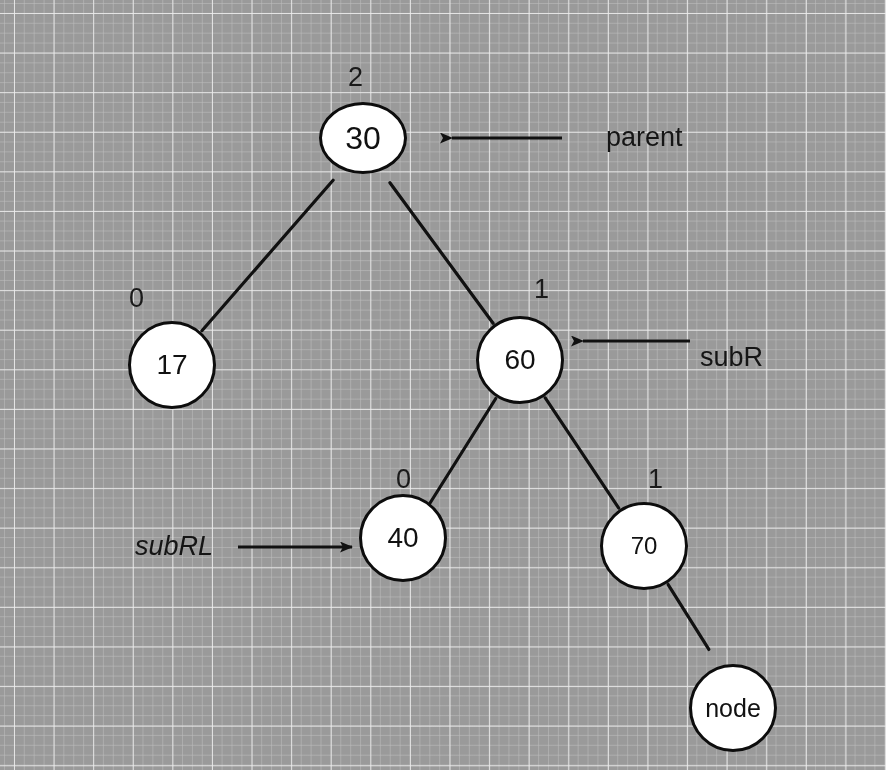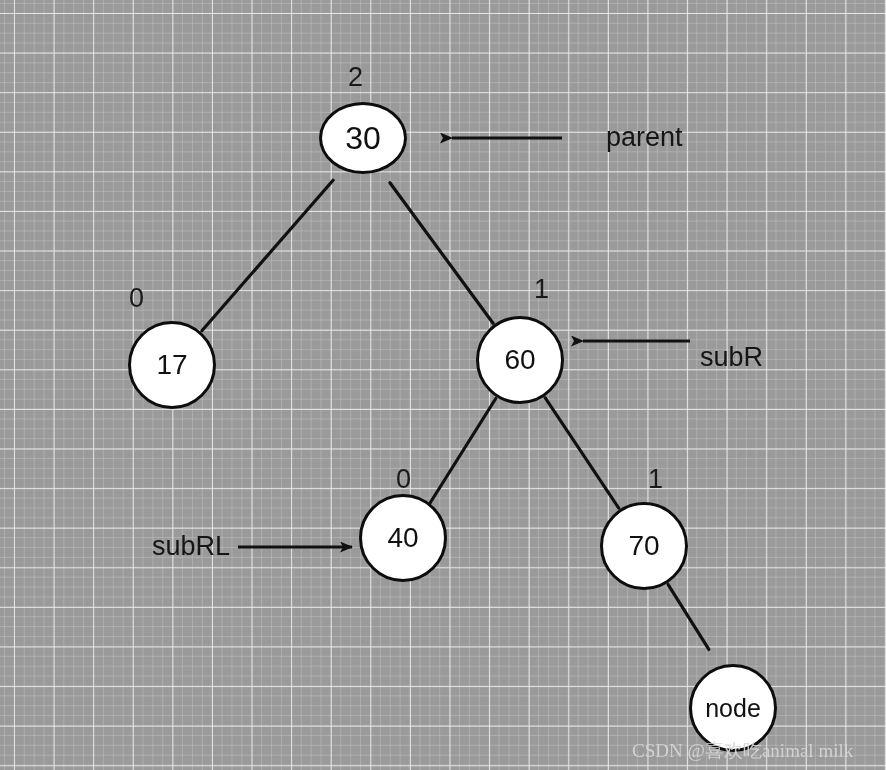--- a/index.html
+++ b/index.html
@@ -107,35 +107,34 @@
       </div>
       <div class="node" style="left: 128px; top: 321px; width: 88px; height: 88px; font-size: 28px;">
         <span class="node-label">17</span>
       </div>
       <div class="node" style="left: 476px; top: 316px; width: 88px; height: 88px; font-size: 28px;">
         <span class="node-label">60</span>
       </div>
       <div class="node" style="left: 359px; top: 494px; width: 88px; height: 88px; font-size: 28px;">
         <span class="node-label">40</span>
       </div>
-      <div class="node" style="left: 600px; top: 502px; width: 88px; height: 88px; font-size: 28px;">
+      <div class="node" style="left: 600px; top: 502px; width: 88px; height: 88px; font-size: 24px;">
         <span class="node-label">70</span>
       </div>
       <div class="node" style="left: 689px; top: 664px; width: 88px; height: 88px; font-size: 25px;">
         <span class="node-label">node</span>
       </div>
     </div>
   <div id="bf-layer">
       <div class="bf" style="left: 348px; top: 64px;">2</div>
       <div class="bf" style="left: 129px; top: 285px;">0</div>
       <div class="bf" style="left: 534px; top: 276px;">1</div>
       <div class="bf" style="left: 396px; top: 466px;">0</div>
       <div class="bf" style="left: 648px; top: 466px;">1</div>
     </div>
   <div id="annotation-layer">
       <div class="ann-text" style="left: 578px; top: 124px; margin-left: 28px;">parent</div>
       <div class="ann-text" style="left: 700px; top: 344px;">subR</div>
-      <div class="ann-text" style="left: 152px; top: 533px;">subRL</div>
+      <div class="ann-text" style="left: 135px; top: 533px; font-style: italic;">subRL</div>
     </div>
 
-  <div class="watermark" style="left: 632px; top: 741px;">CSDN @喜欢吃animal milk</div>
 
 </div>
 
 </body></html>

